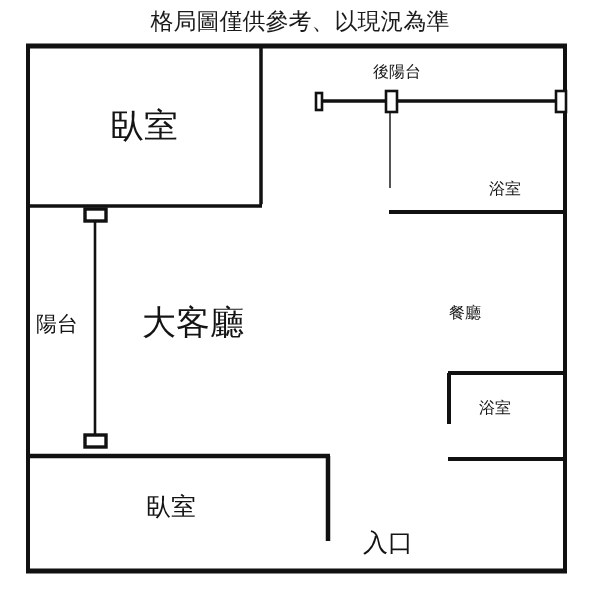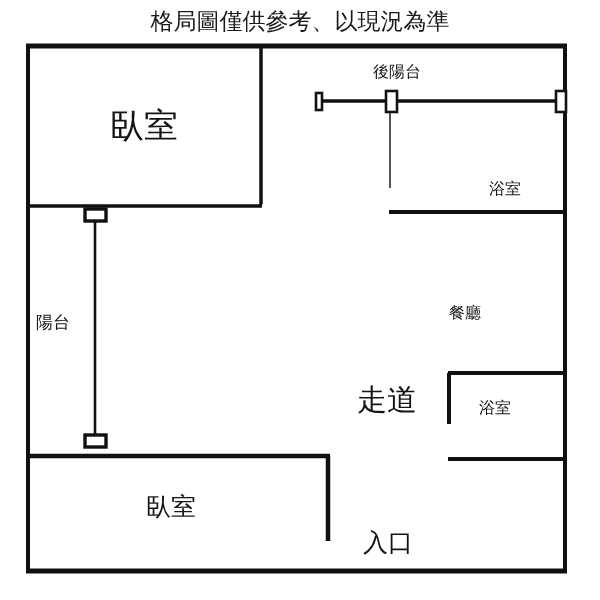--- a/index.html
+++ b/index.html
@@ -39,21 +39,21 @@
     position: absolute;
     color: #141414;
     white-space: nowrap;
     font-family: "DejaVu Sans", "Liberation Sans", sans-serif;
     line-height: 1;
   }
   .lbl-xl { font-size: 34px; }
   .lbl-lg { font-size: 30px; }
   .lbl-md { font-size: 25px; }
   .lbl-sm { font-size: 16px; }
-  .lbl-xs { font-size: 17px; }
+  .lbl-xs { font-size: 21px; }
 </style>
 </head>
 <body>
 
 <div id="floorplan-page">
 
   <div id="plan-title">格局圖僅供參考、以現況為準</div>
 
   <svg class="plan-svg" width="600" height="600" viewBox="0 0 600 600">
 
@@ -111,24 +111,24 @@
   <div class="room-label lbl-xl" style="left:110px; top:108px;">臥室</div>
 
 
   <div class="room-label lbl-sm" style="left:373px; top:64px;">後陽台</div>
 
 
   <div class="room-label lbl-sm" style="left:489px; top:181px;">浴室</div>
 
   <div class="room-label lbl-xs" style="left:36px; top:314px;">陽台</div>
 
+  <div class="room-label lbl-xl" style="left:142px; top:305px;">大客廳</div>
 
   <div class="room-label lbl-sm" style="left:449px; top:305px;">餐廳</div>
 
-  <div class="room-label lbl-lg" style="left:357px; top:385px;">走道</div>
 
   <div class="room-label lbl-sm" style="left:479px; top:400px;">浴室</div>
 
   <div class="room-label lbl-md" style="left:146px; top:494px;">臥室</div>
 
   <div class="room-label lbl-md" style="left:363px; top:530px;">入口</div>
 
 </div>
 
 </body></html>

